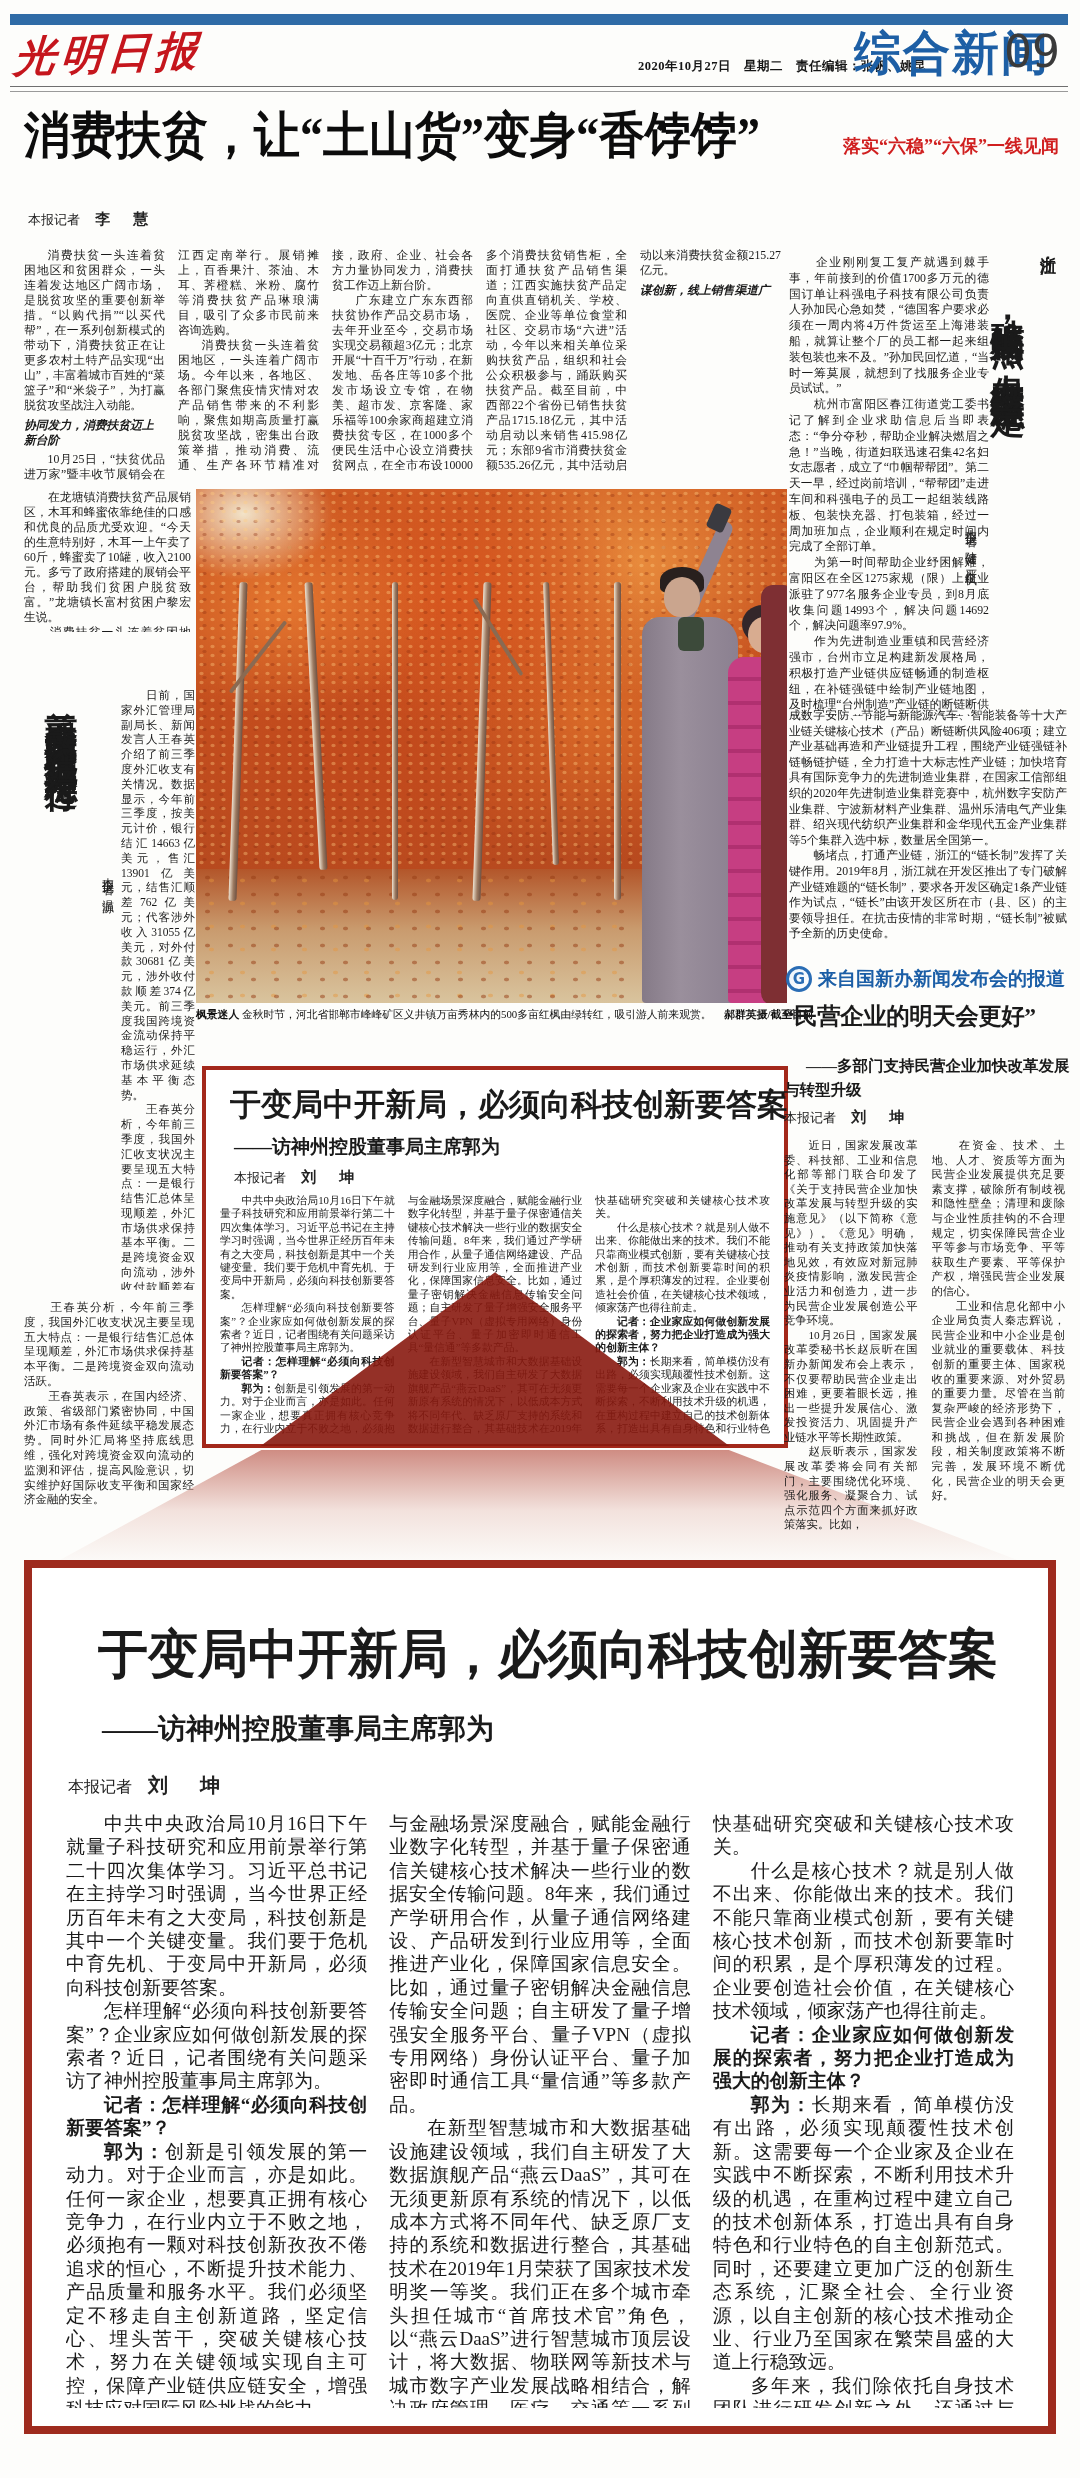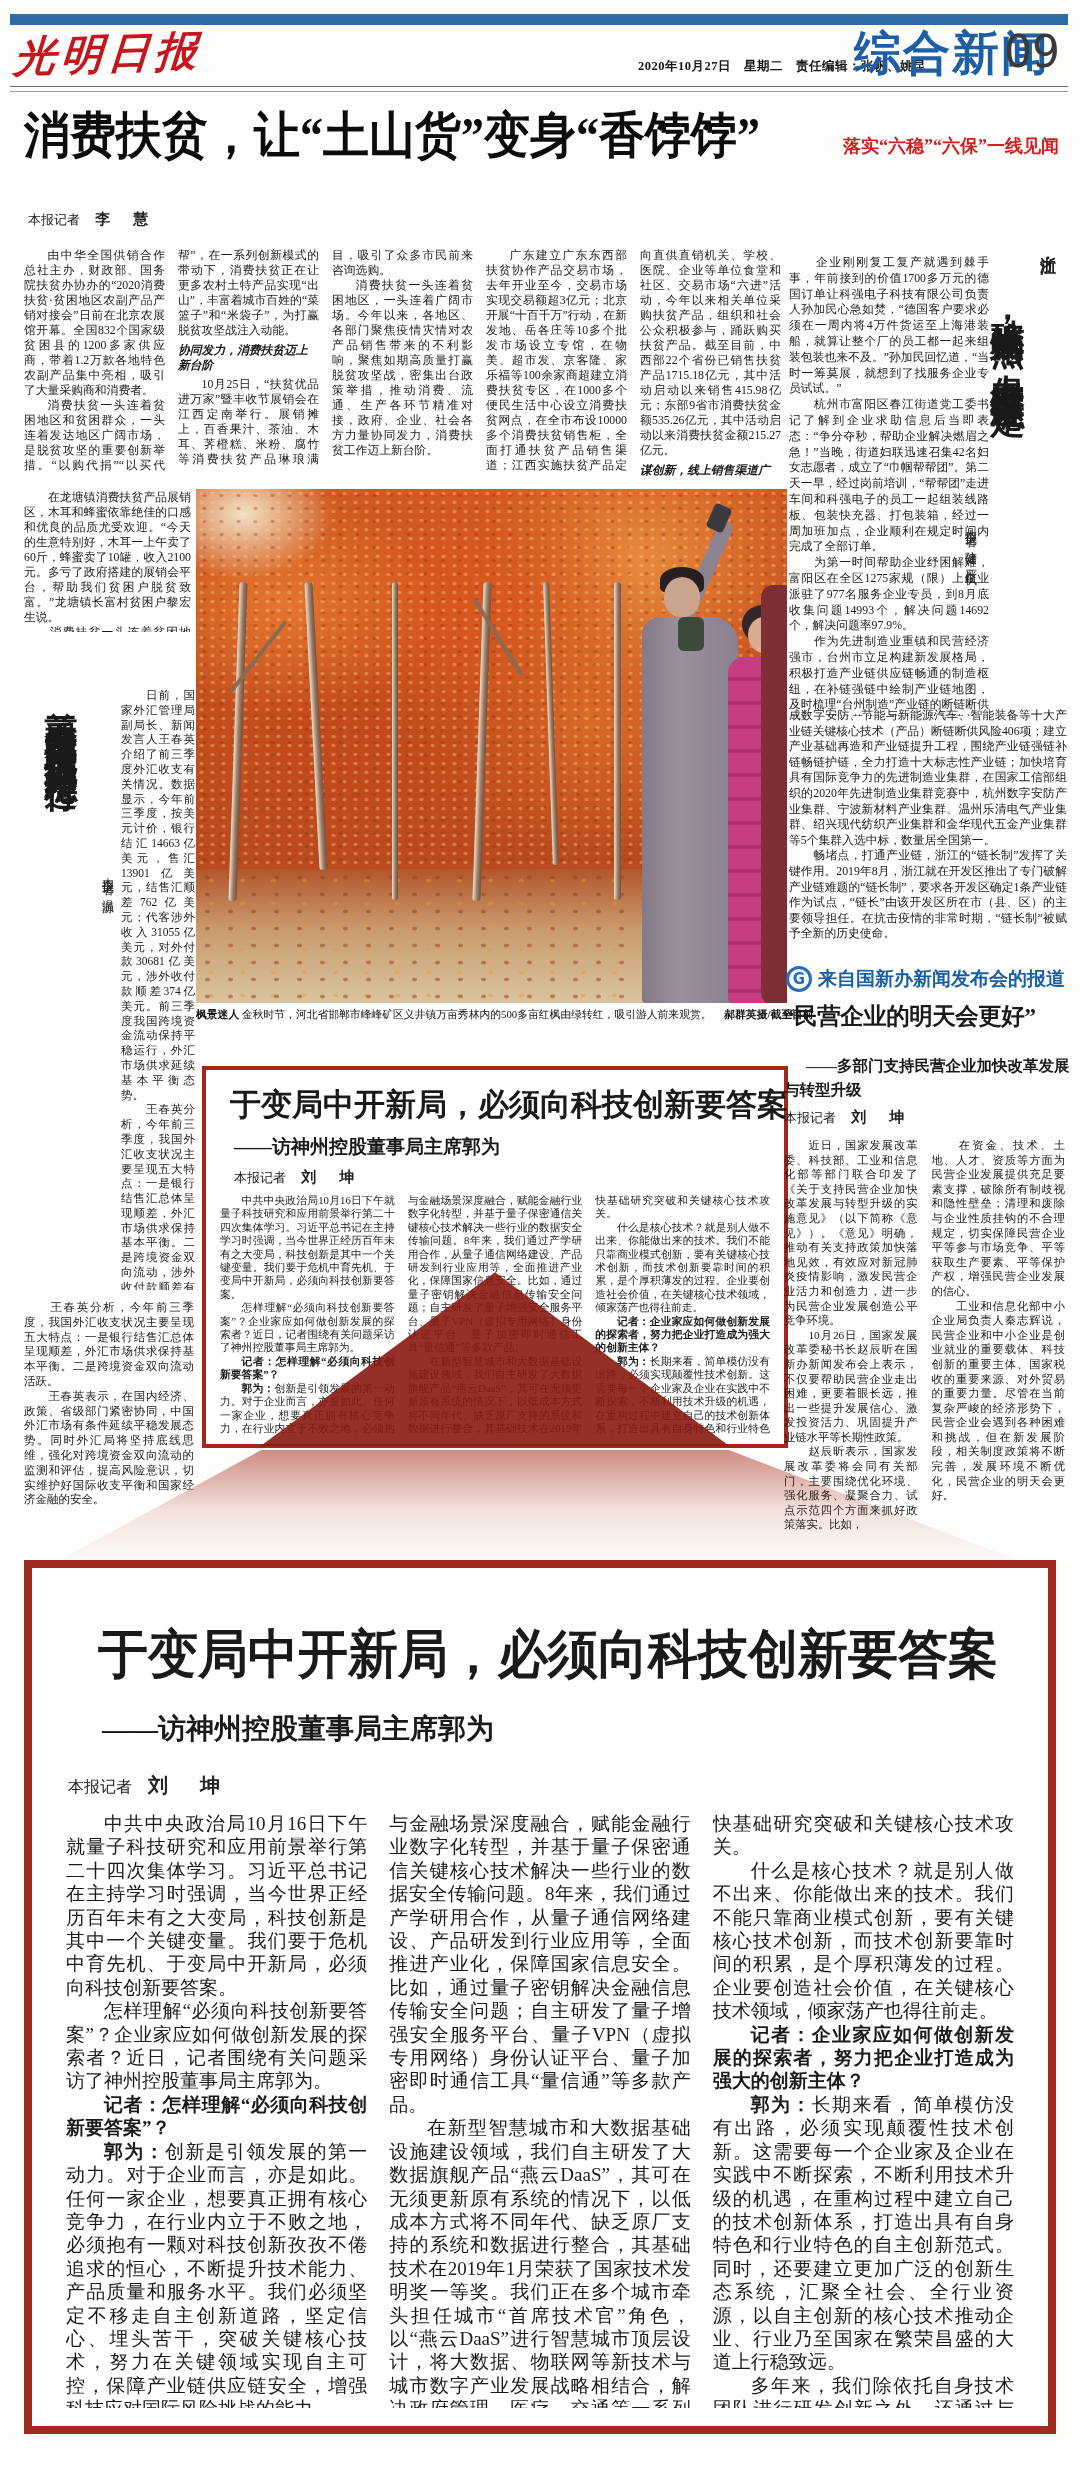--- a/index.html
+++ b/index.html
@@ -160,21 +160,20 @@
     <span class="txt">落实“六稳”“六保”一线见闻</span>
     <span class="bar"></span>
   </div>
 
   <h1 class="abs lead-headline" style="margin:0">消费扶贫，让“土山货”变身“香饽饽”</h1>
   <div class="abs byline lead-byline">
     <span class="bl-label">本报记者</span>
     <span class="bl-name">李　慧</span>
   </div>
   <div class="abs lead-cols blocks">
-      <p class="b-p">由中华全国供销合作总社主办，财政部、国务院扶贫办协办的“2020消费扶贫·贫困地区农副产品产销对接会”日前在北京农展馆开幕。全国832个国家级贫困县的1200多家供应商，带着1.2万款各地特色农副产品集中亮相，吸引了大量采购商和消费者。</p>
       <p class="b-p">消费扶贫一头连着贫困地区和贫困群众，一头连着发达地区广阔市场，是脱贫攻坚的重要创新举措。“以购代捐”“以买代帮”，在一系列创新模式的带动下，消费扶贫正在让更多农村土特产品实现“出山”，丰富着城市百姓的“菜篮子”和“米袋子”，为打赢脱贫攻坚战注入动能。</p>
       <p class="b-sub">协同发力，消费扶贫迈上新台阶</p>
       <p class="b-p">10月25日，“扶贫优品进万家”暨丰收节展销会在江西定南举行。展销摊上，百香果汁、茶油、木耳、荠橙糕、米粉、腐竹等消费扶贫产品琳琅满目，吸引了众多市民前来咨询选购。</p>
       <p class="b-p">消费扶贫一头连着贫困地区，一头连着广阔市场。今年以来，各地区、各部门聚焦疫情灾情对农产品销售带来的不利影响，聚焦如期高质量打赢脱贫攻坚战，密集出台政策举措，推动消费、流通、生产各环节精准对接，政府、企业、社会各方力量协同发力，消费扶贫工作迈上新台阶。</p>
       <p class="b-p">广东建立广东东西部扶贫协作产品交易市场，去年开业至今，交易市场实现交易额超3亿元；北京开展“十百千万”行动，在新发地、岳各庄等10多个批发市场设立专馆，在物美、超市发、京客隆、家乐福等100余家商超建立消费扶贫专区，在1000多个便民生活中心设立消费扶贫网点，在全市布设10000多个消费扶贫销售柜，全面打通扶贫产品销售渠道；江西实施扶贫产品定向直供直销机关、学校、医院、企业等单位食堂和社区、交易市场“六进”活动，今年以来相关单位采购扶贫产品，组织和社会公众积极参与，踊跃购买扶贫产品。截至目前，中西部22个省份已销售扶贫产品1715.18亿元，其中活动启动以来销售415.98亿元；东部9省市消费扶贫金额535.26亿元，其中活动启动以来消费扶贫金额215.27亿元。</p>
       <p class="b-sub">谋创新，线上销售渠道广</p>
     </div>
   <div class="abs lead-cont">　　在龙塘镇消费扶贫产品展销区，木耳和蜂蜜依靠绝佳的口感和优良的品质尤受欢迎。“今天的生意特别好，木耳一上午卖了60斤，蜂蜜卖了10罐，收入2100元。多亏了政府搭建的展销会平台，帮助我们贫困户脱贫致富。”龙塘镇长富村贫困户黎宏生说。
 　　消费扶贫一头连着贫困地区，</div>
 

